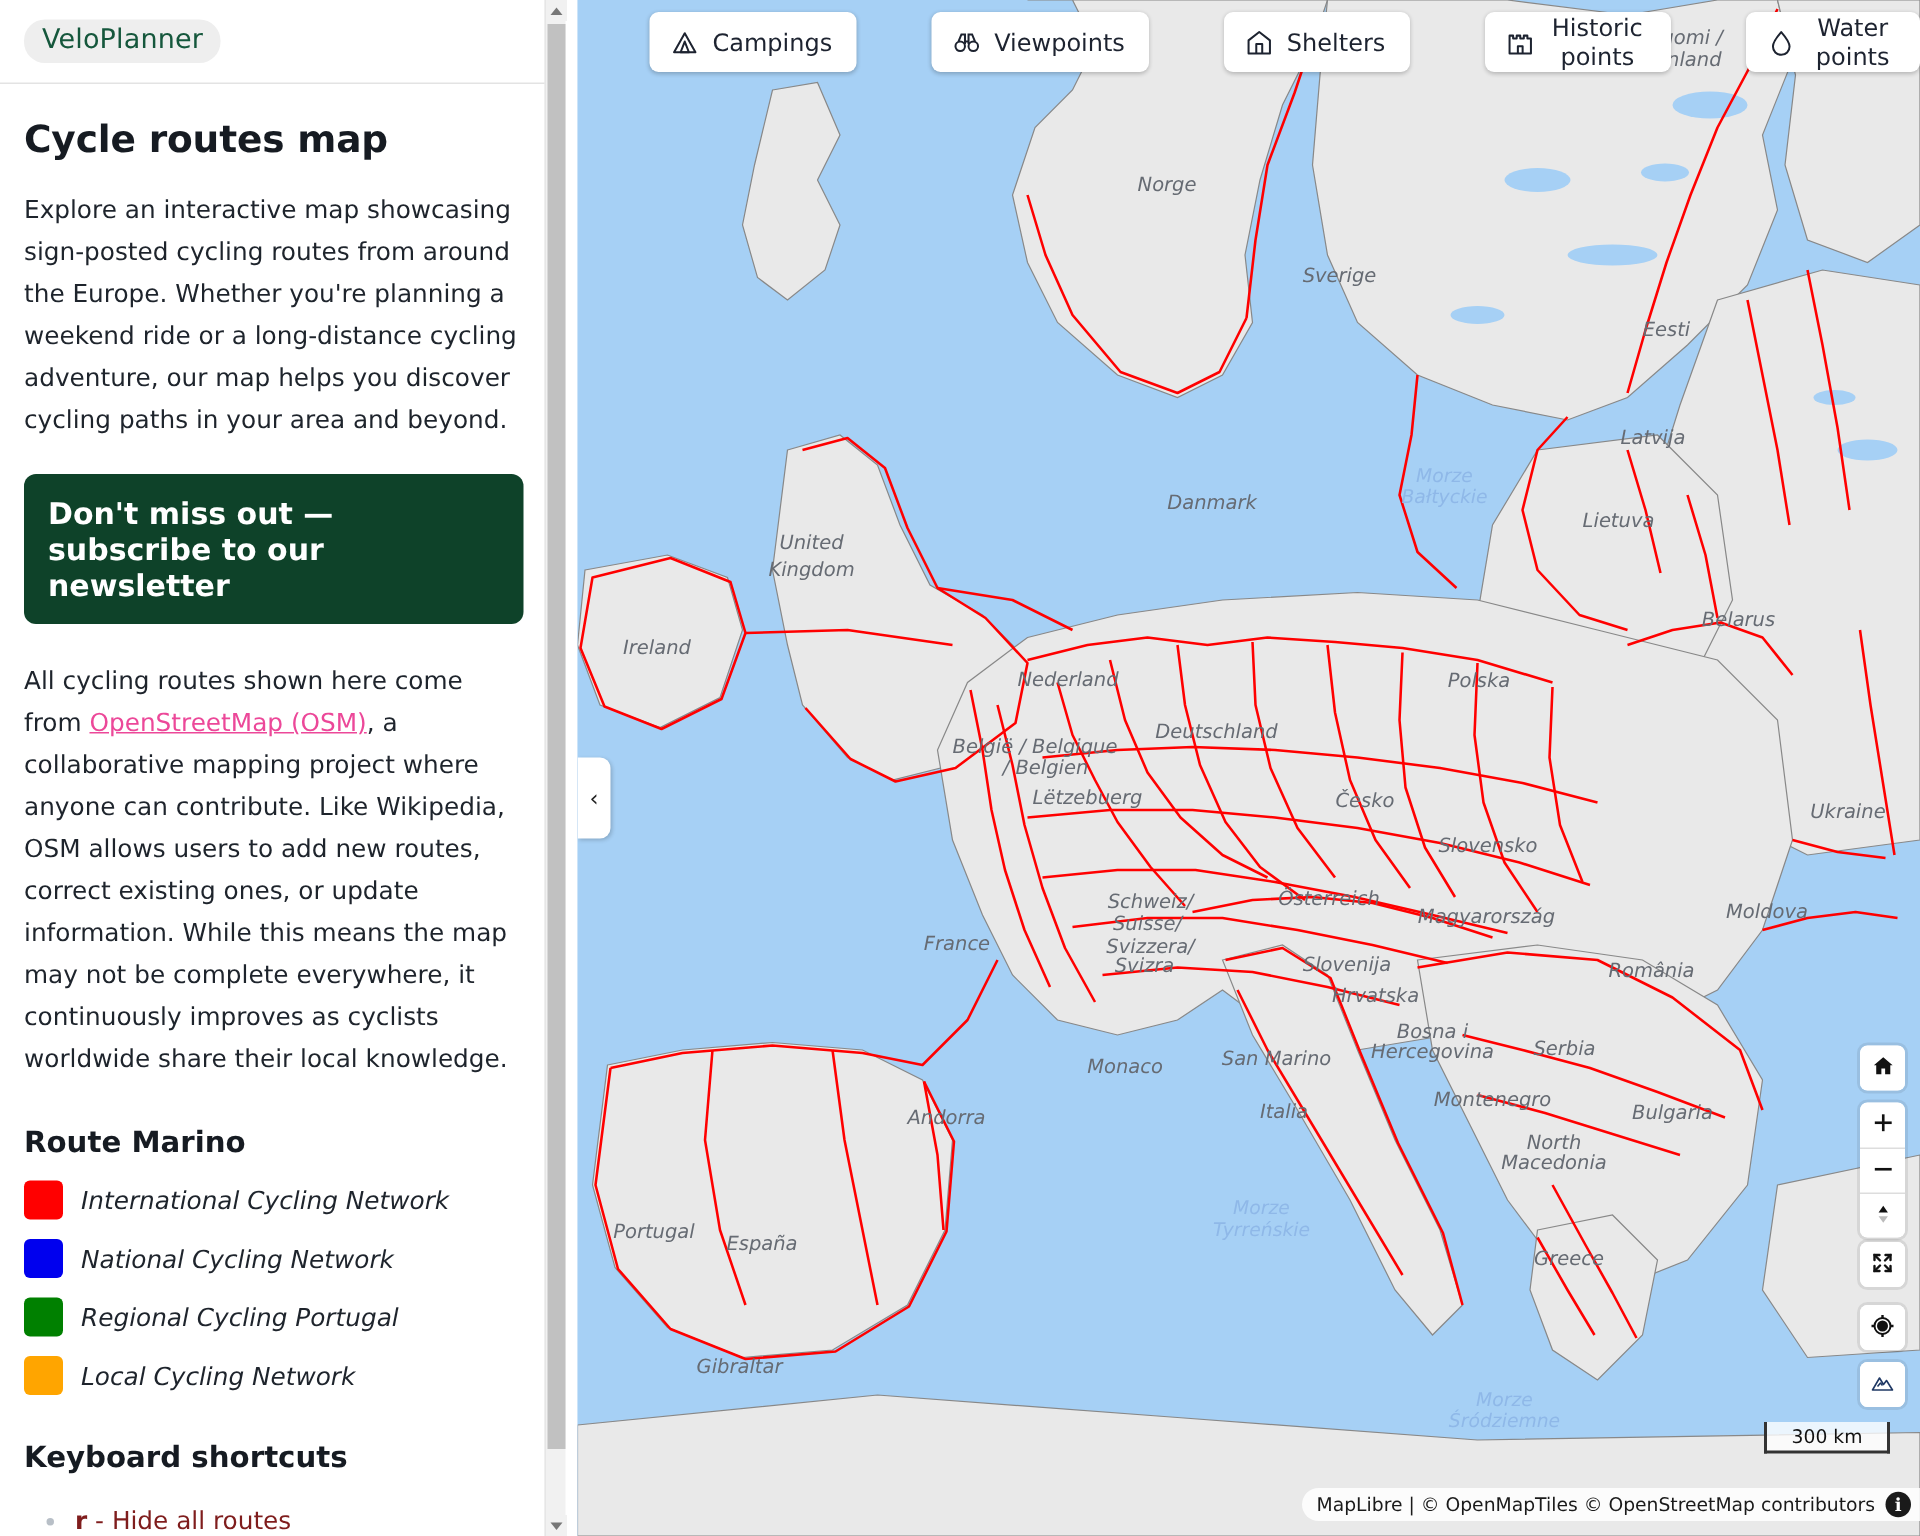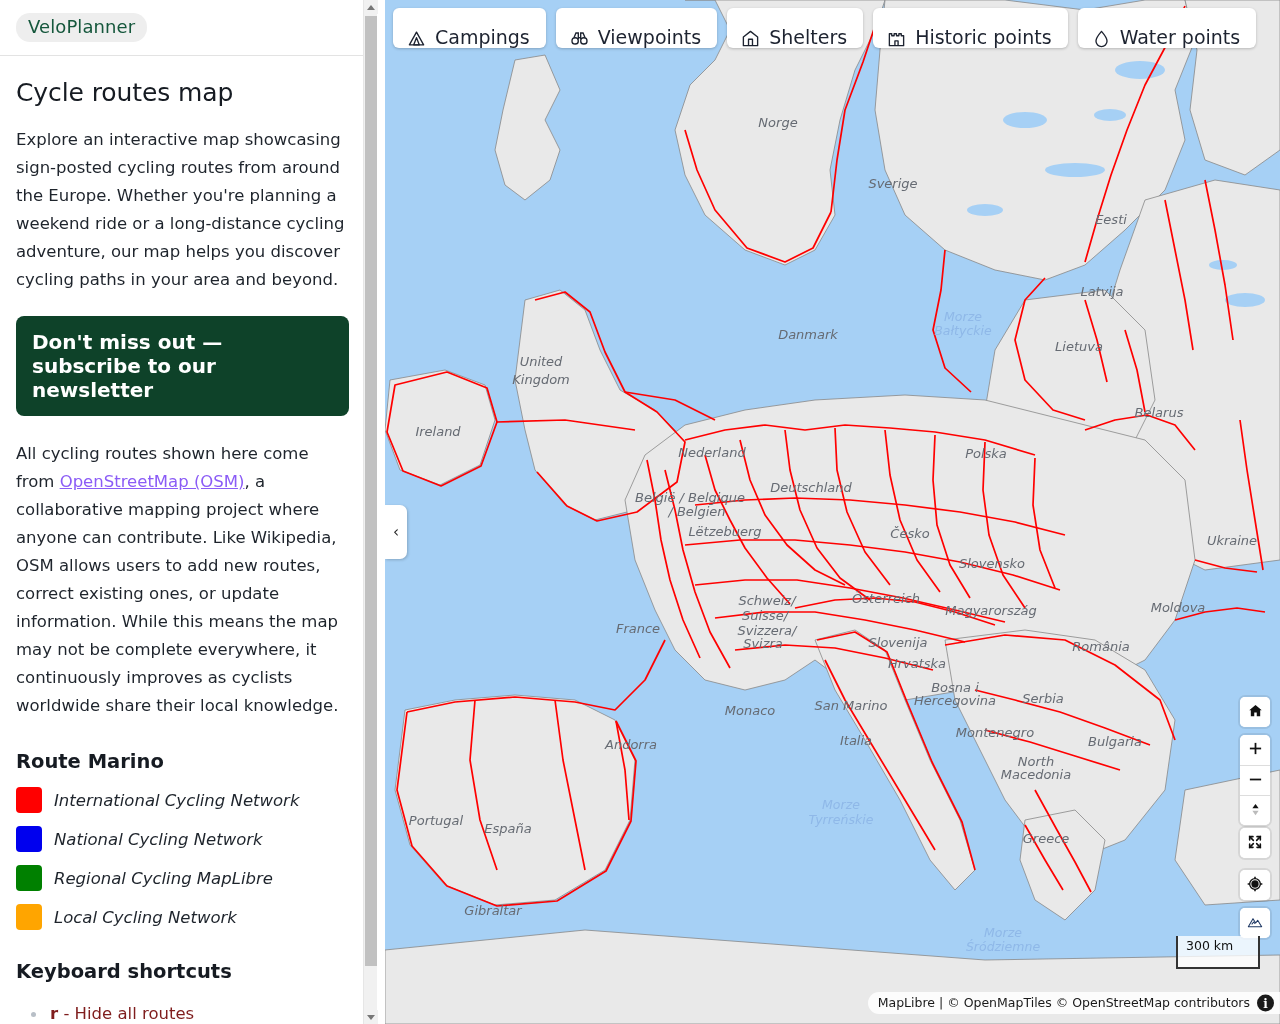--- a/index.html
+++ b/index.html
@@ -45,31 +45,31 @@
     padding: 3px 12px 5px 12px;
     border-radius: 14px;
     letter-spacing: .1px;
   }
 
   h1.page-title {
     font-size: 25px;
     line-height: 1.2;
     color: #161b22;
     margin: 22px 0 18px 0;
-    font-weight: 400;
+    font-weight: 700;
     letter-spacing: -0.1px;
   }
   p.body-text {
     font-size: 16.5px;
     line-height: 28px;
     color: #1e242c;
     margin: 0 0 22px 0;
   }
   p.body-text a {
-    color: #8b5cf6;
+    color: #ec4899;
     text-decoration: underline;
   }
 
   .newsletter {
     background: #0e4229;
     color: #ffffff;
     font-weight: 700;
     font-size: 20px;
     line-height: 24px;
     border-radius: 8px;
@@ -164,27 +164,28 @@
     top: 8px; left: 8px;
     display: flex; gap: 10px;
     z-index: 20;
   }
   .poi-btn {
     background: #ffffff;
     border: none;
     border-radius: 6px;
     box-shadow: 0 1px 3px rgba(0,0,0,0.22);
     height: 40px;
-    display: flex; align-items: flex-end;
+    display: flex; align-items: center;
     gap: 9px;
     padding: 0 16px 0 14px;
-    font-size: 19px;
+    font-size: 16px;
     color: #1d2330;
     cursor: pointer;
     font-family: "DejaVu Sans", "Liberation Sans", sans-serif;
+    margin-left: 40px;
   }
   .poi-btn svg { display: block; }
 
   
   #collapse-handle {
     position: absolute;
     left: 0; top: 505px;
     width: 22px; height: 54px;
     background: #ffffff;
     border-radius: 0 7px 7px 0;
@@ -222,22 +223,23 @@
   
   #scale-bar {
     position: absolute;
     right: 20px; bottom: 55px;
     min-width: 84px;
     border: 2px solid #333;
     border-top: none;
     background: rgba(255,255,255,0.78);
     font-size: 12.5px;
     color: #111;
-    padding: 2px 8px 14px 8px;
+    padding: 2px 8px 2px 8px;
     z-index: 20;
+    text-align: center;
   }
   #attribution {
     position: absolute;
     right: 0; bottom: 10px;
     background: rgba(255,255,255,0.85);
     border-radius: 12px 0 0 12px;
     font-size: 12.5px;
     color: #1a1a1a;
     padding: 3px 30px 4px 10px;
     z-index: 20;
@@ -283,21 +285,21 @@
         <div class="legend-row">
           <span class="legend-swatch" style="background: rgb(255, 0, 0);"></span>
           <span class="legend-label">International Cycling Network</span>
         </div>
         <div class="legend-row">
           <span class="legend-swatch" style="background: rgb(0, 0, 238);"></span>
           <span class="legend-label">National Cycling Network</span>
         </div>
         <div class="legend-row">
           <span class="legend-swatch" style="background: rgb(0, 128, 0);"></span>
-          <span class="legend-label">Regional Cycling MapLibre</span>
+          <span class="legend-label">Regional Cycling Portugal</span>
         </div>
         <div class="legend-row">
           <span class="legend-swatch" style="background: rgb(255, 165, 0);"></span>
           <span class="legend-label">Local Cycling Network</span>
         </div>
 
         <h2 class="section-title">Keyboard shortcuts</h2>
         <ul class="shortcuts">
           <li><b>r</b><span> - Hide all routes</span></li>
           <li><b>s</b><span> - Toggle sidebar visibility</span></li>

